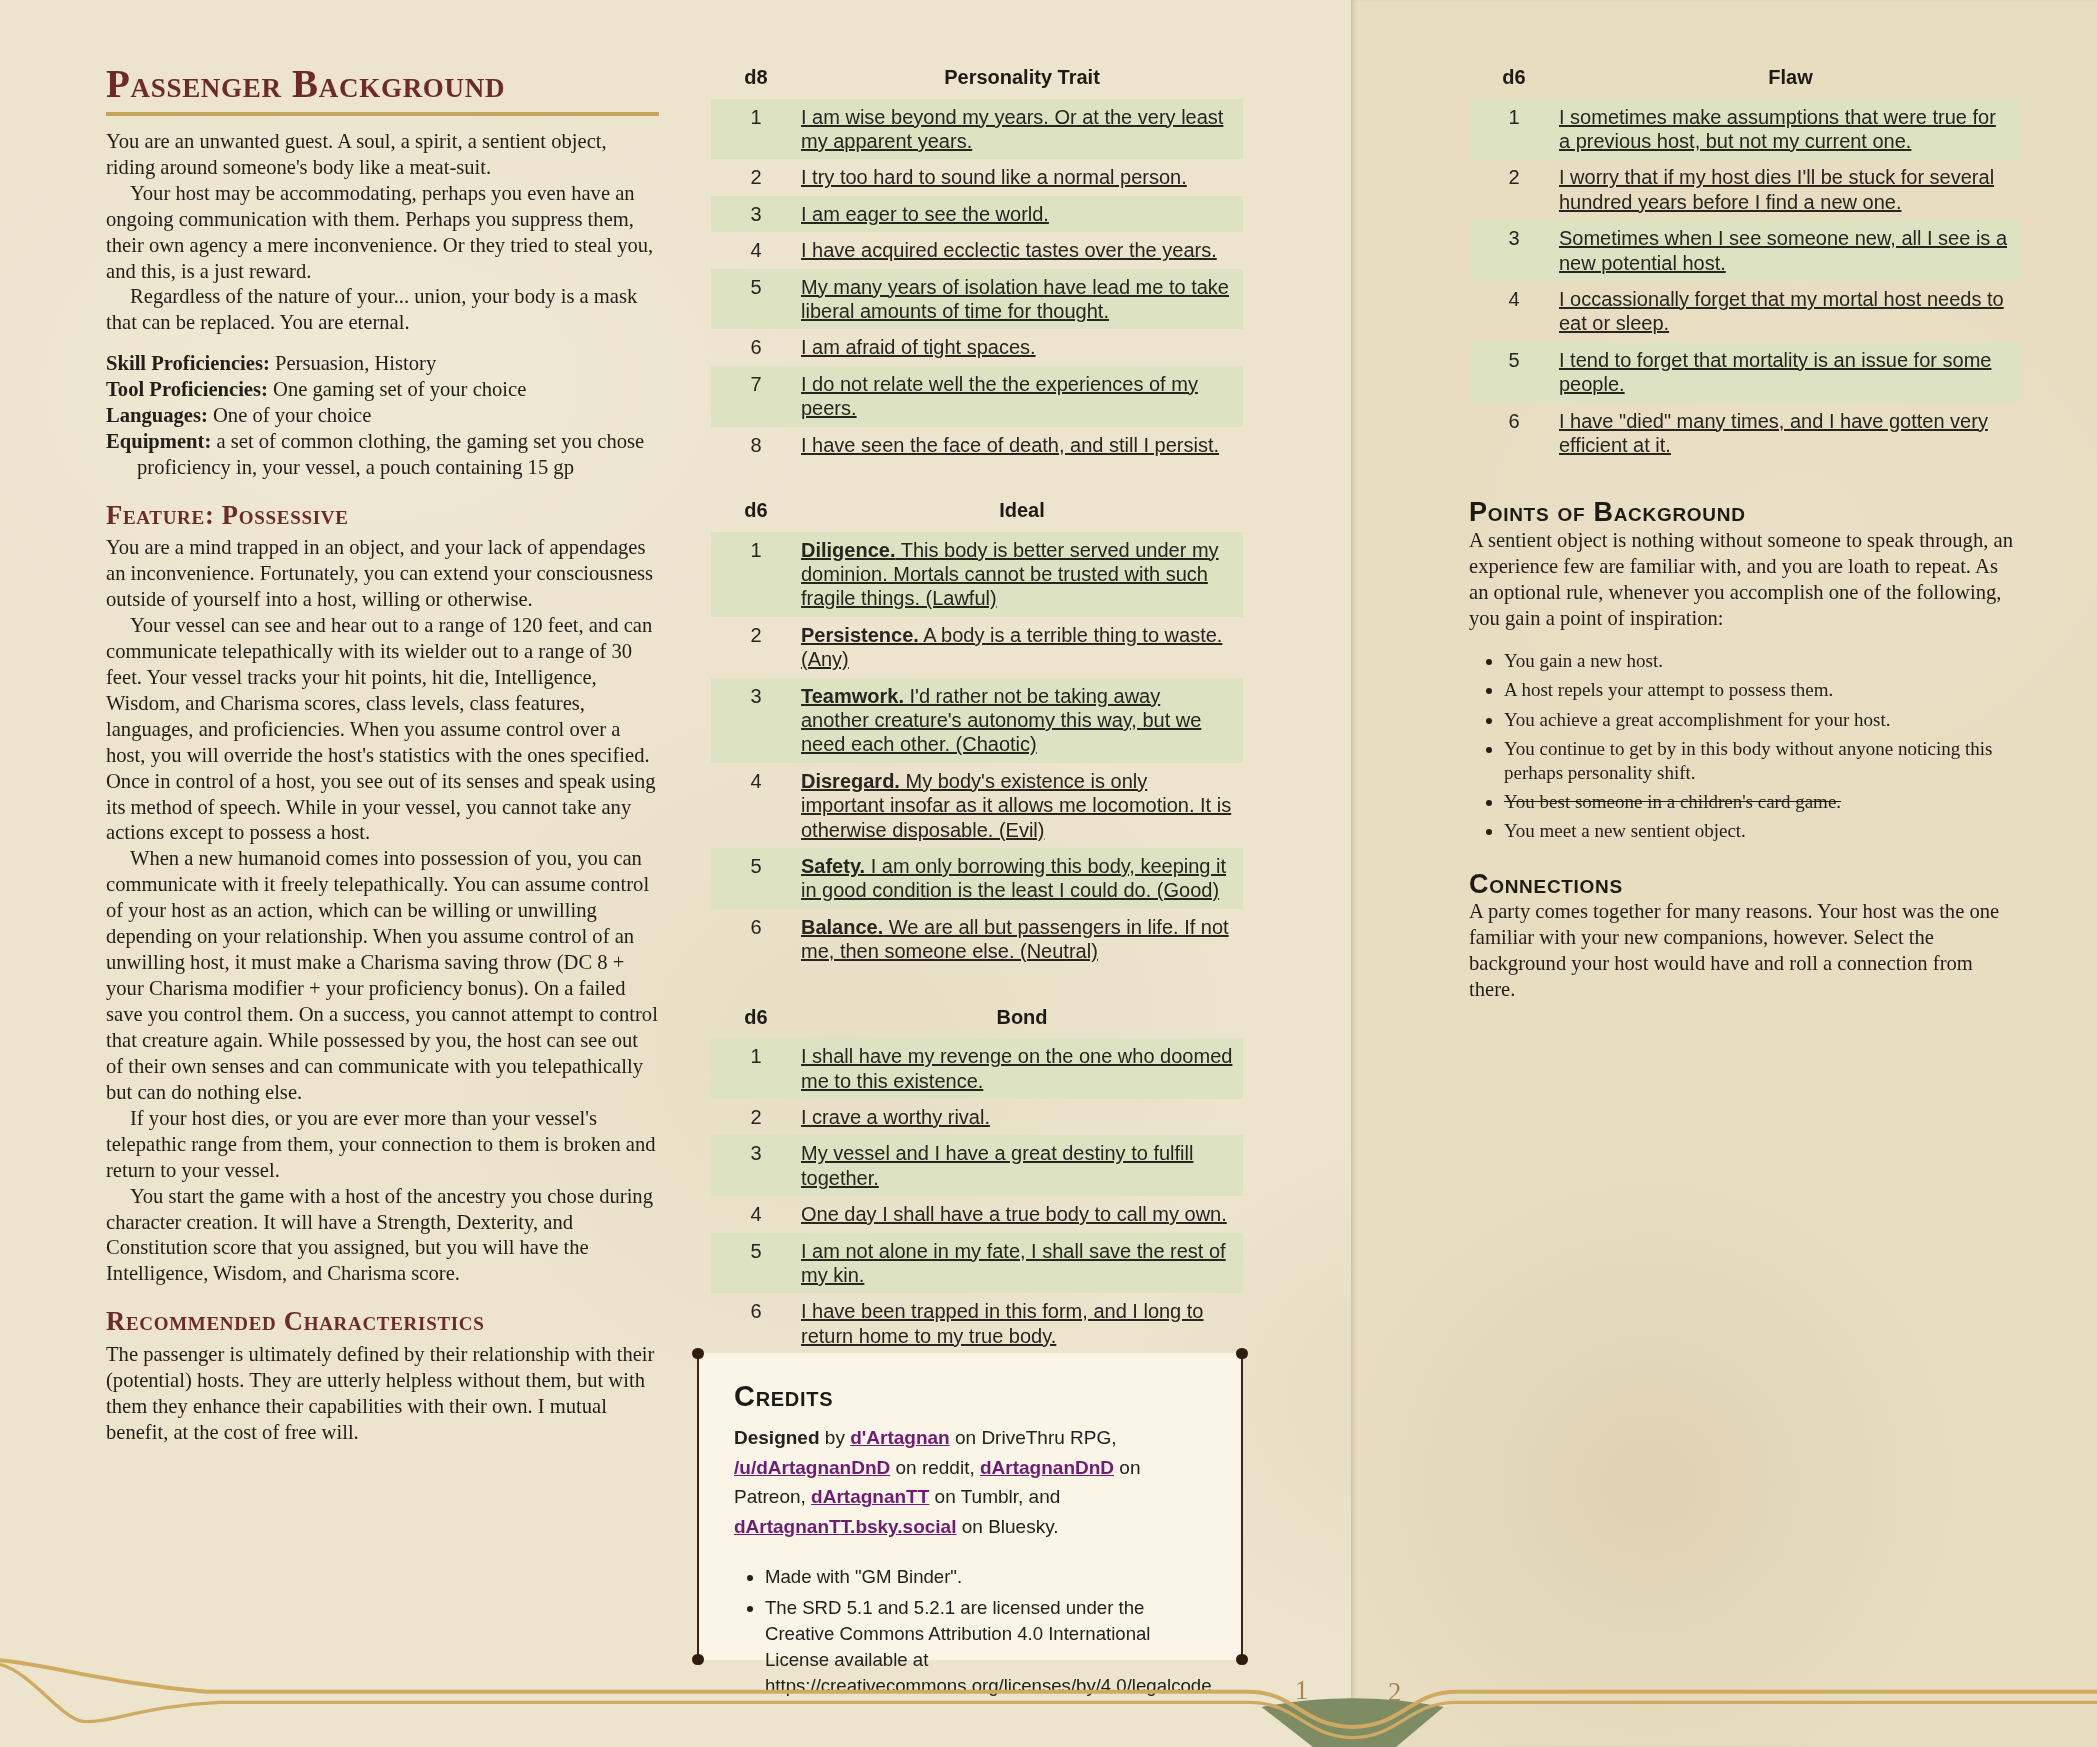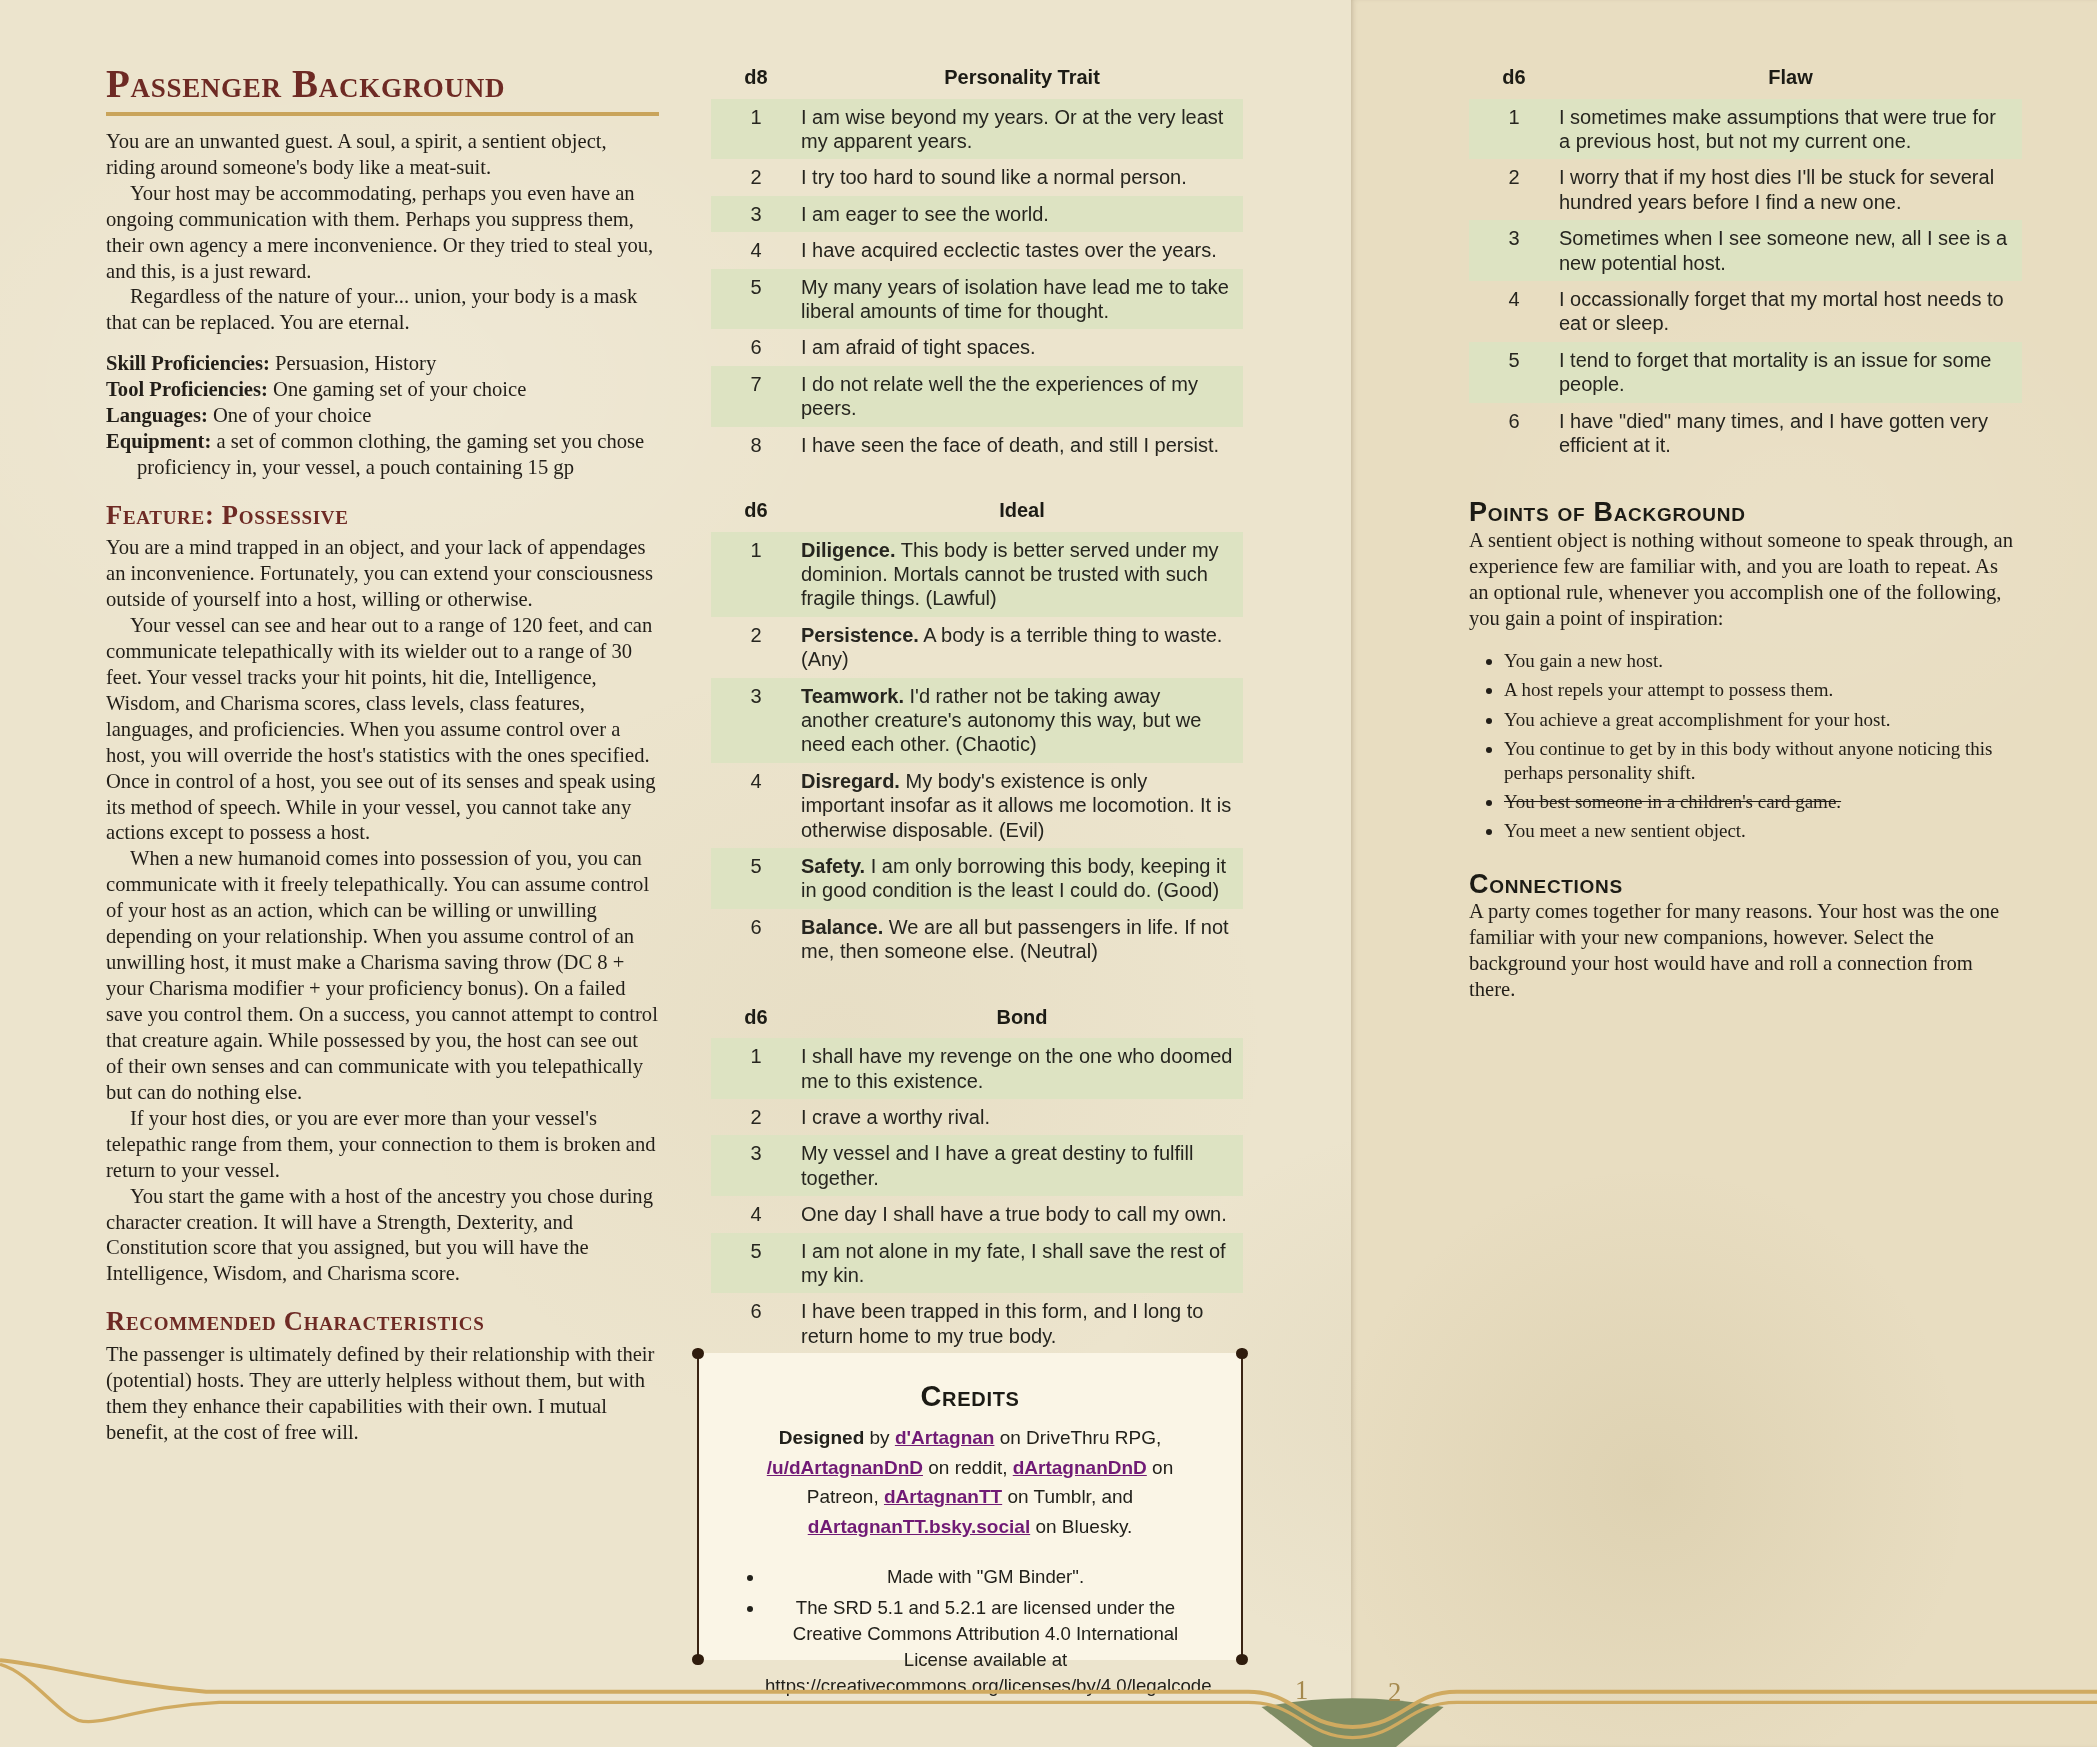--- a/index.html
+++ b/index.html
@@ -49,35 +49,35 @@
   .prof .hang{font-size:20.6px;line-height:1.26;padding-left:31px;text-indent:-31px;margin:0;}
   .prof b{font-weight:700;}
 
   
   table.dice{border-collapse:collapse;width:100%;margin:8px 0 35px;
     font-family:"Liberation Sans", sans-serif;font-size:20px;line-height:1.22;color:#26251f;}
   table.dice th{font-weight:700;text-align:center;padding:0 0 9.3px;color:#1c1b15;}
   table.dice th.die{width:90px;text-align:center;}
   table.dice td{vertical-align:top;padding:6px 0;}
   table.dice td.roll{text-align:center;}
-  table.dice td.desc{padding-right:10px;}
+  table.dice td.desc{padding-right:10px;text-decoration:underline;}
   table.dice tr.alt{background:#dde3c2;}
   table.dice td.desc b{font-weight:700;}
 
   
   ul.serif-bullets{margin:17.3px 0 26.6px;padding-left:35px;font-size:19px;line-height:1.26;}
   ul.serif-bullets li{margin:5.3px 0;}
   li.struck{text-decoration:line-through;}
 
   
   .credits{
     position:absolute;left:697px;top:1353px;width:546px;height:307px;box-sizing:border-box;
     background:#faf5e6;border-left:2px solid #3a2413;border-right:2px solid #3a2413;
     padding:28px 35px 0;
-    font-family:"Liberation Sans", sans-serif;font-size:19px;line-height:1.55;color:#22211b;text-align:center;
+    font-family:"Liberation Sans", sans-serif;font-size:19px;line-height:1.55;color:#22211b;
   }
   .credits .h-black{font-size:29px;margin-bottom:10.6px;}
   .credits .byline{margin:0;}
   .credits .byline strong{font-weight:700;}
   .credits a.link{color:#701a75;text-decoration:underline;cursor:pointer;font-weight:bold;}
   .credits ul{margin:22.6px 0 0;padding-left:31px;font-size:18.6px;line-height:1.4;}
   .credits ul li{margin:5.3px 0;}
   .dot{position:absolute;width:11.3px;height:11.3px;border-radius:50%;background:#2f1c0d;}
   .dot.tl{left:-6.6px;top:-5.3px;} .dot.tr{right:-6.6px;top:-5.3px;}
   .dot.bl{left:-6.6px;bottom:-5.3px;} .dot.br{right:-6.6px;bottom:-5.3px;}

